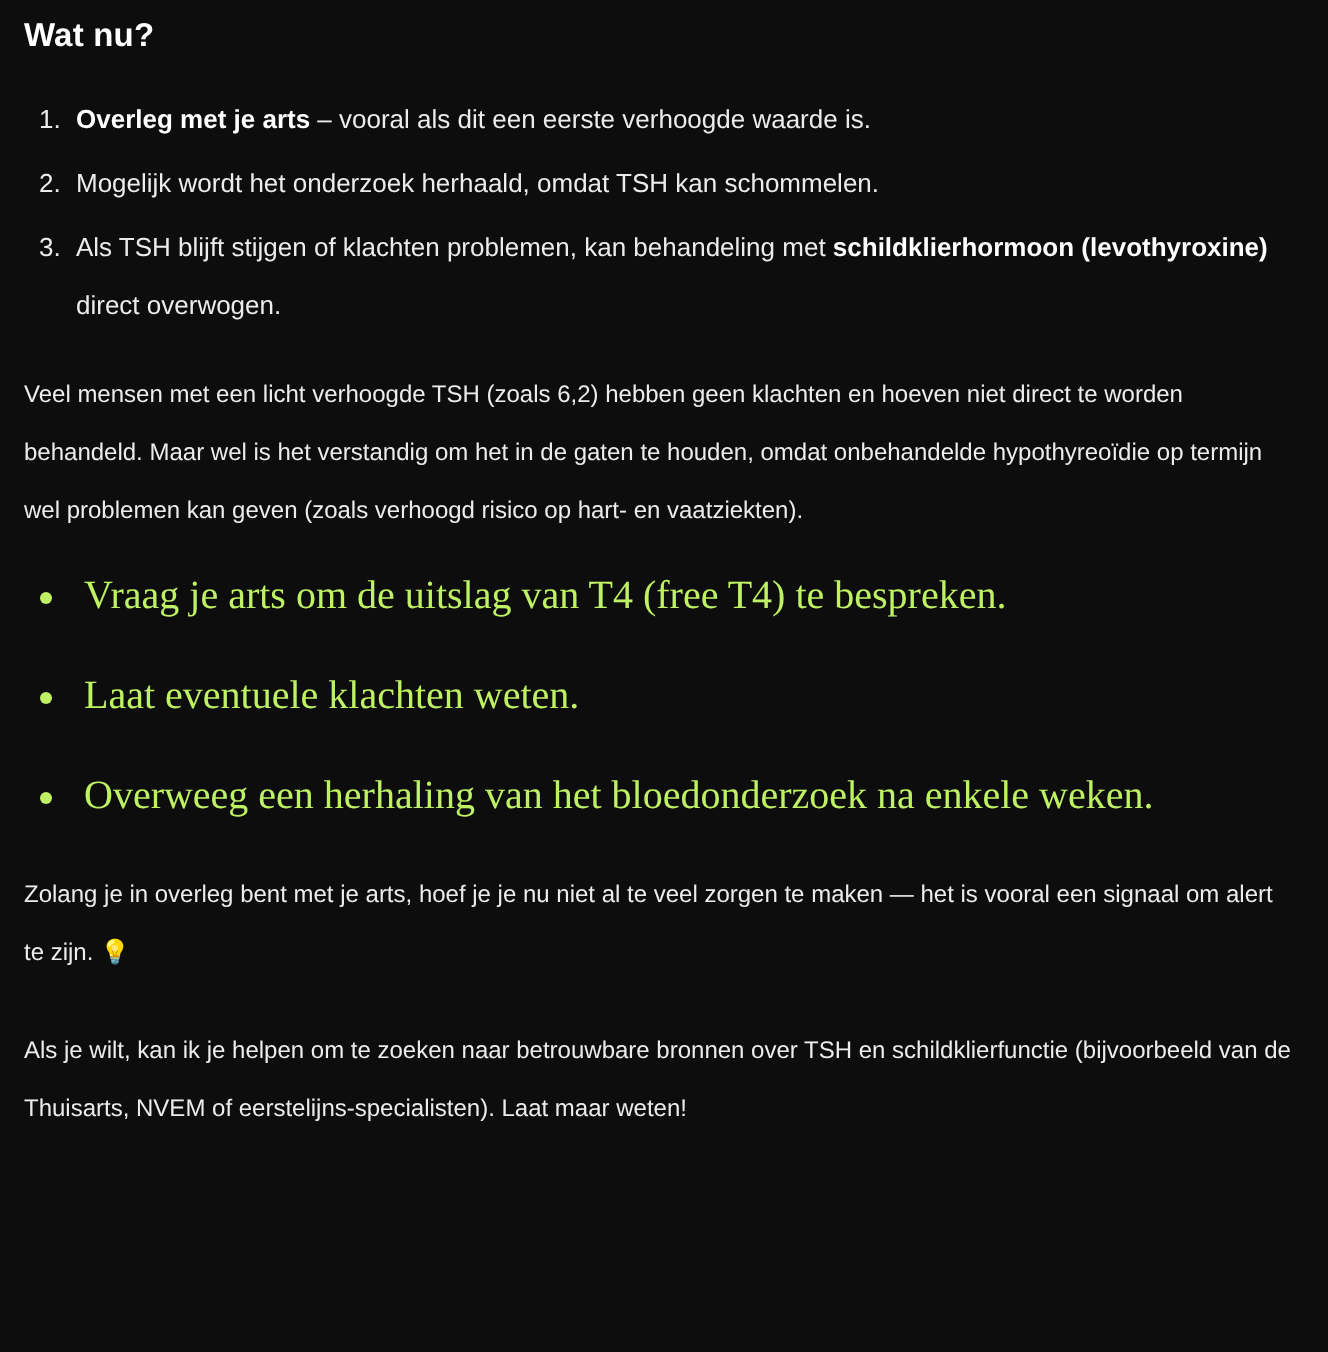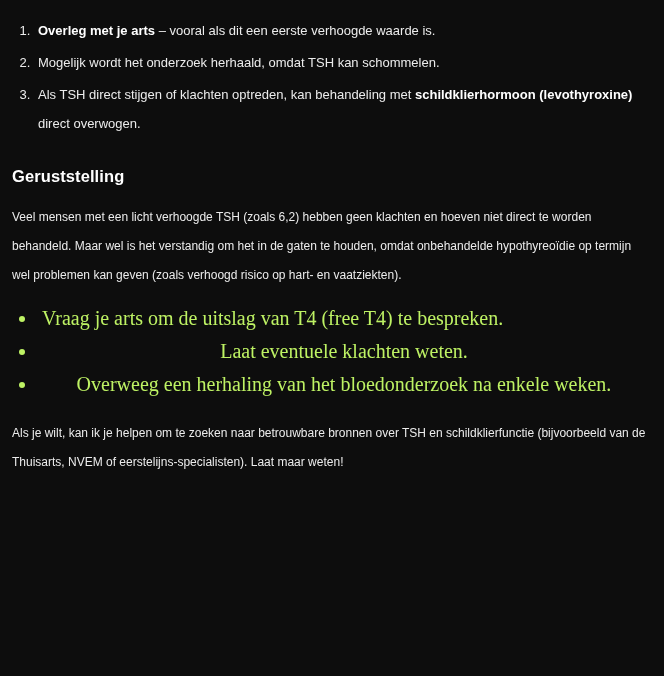--- a/index.html
+++ b/index.html
@@ -53,21 +53,21 @@
     list-style-position: outside;
     list-style-type: disc;
   }
   ul.bullets > li {
     font-size: 20px;
     line-height: 29px;
     padding-left: 4px;
     color: #bef264;
     font-family: Liberation Serif, serif;
   }
-  ul.bullets > li + li { margin-top: 4px; text-align: center; }
+  ul.bullets > li + li { margin-top: 21px; }
 
   p.para {
     font-size: 12px;
     line-height: 29px;
     margin: 16px 0 0 0;
     color: #ececec;
   }
   p.para.tight { margin-top: 20px; }
 
   .steps-line {
@@ -84,34 +84,37 @@
   b, strong {
     font-weight: bold;
     color: #ffffff;
   }
 </style>
 </head>
 <body>
 
 <div class="answer-root">
 
+  <div class="heading heading-1">Wat nu?</div>
 
   <ol class="numbered">
     <li><b>Overleg met je arts</b><span> – vooral als dit een eerste verhoogde waarde is.</span></li>
     <li><span>Mogelijk wordt het onderzoek herhaald, omdat TSH kan schommelen.</span></li>
-    <li><span>Als TSH direct stijgen of klachten optreden, kan behandeling met </span><b>schildklierhormoon (levothyroxine)</b><span> direct overwogen.</span></li>
+    <li><span>Als TSH blijft stijgen of klachten problemen, kan behandeling met </span><b>schildklierhormoon (levothyroxine)</b><span> direct overwogen.</span></li>
   </ol>
 
-  <div class="heading heading-2">Geruststelling</div>
 
   <p class="para">Veel mensen met een licht verhoogde TSH (zoals 6,2) hebben geen klachten en hoeven niet direct te worden behandeld. Maar wel is het verstandig om het in de gaten te houden, omdat onbehandelde hypothyreoïdie op termijn wel problemen kan geven (zoals verhoogd risico op hart- en vaatziekten).</p>
 
 
   <ul class="bullets">
     <li>Vraag je arts om de uitslag van T4 (free T4) te bespreken.</li>
     <li>Laat eventuele klachten weten.</li>
     <li>Overweeg een herhaling van het bloedonderzoek na enkele weken.</li>
   </ul>
 
+  <p class="para tight">
+    <span>Zolang je in overleg bent met je arts, hoef je je nu niet al te veel zorgen te maken — het is vooral een signaal om alert te zijn. </span><span class="emoji">💡</span>
+  </p>
 
   <p class="para tight">Als je wilt, kan ik je helpen om te zoeken naar betrouwbare bronnen over TSH en schildklierfunctie (bijvoorbeeld van de Thuisarts, NVEM of eerstelijns-specialisten). Laat maar weten!</p>
 
 </div>
 
 </body></html>

